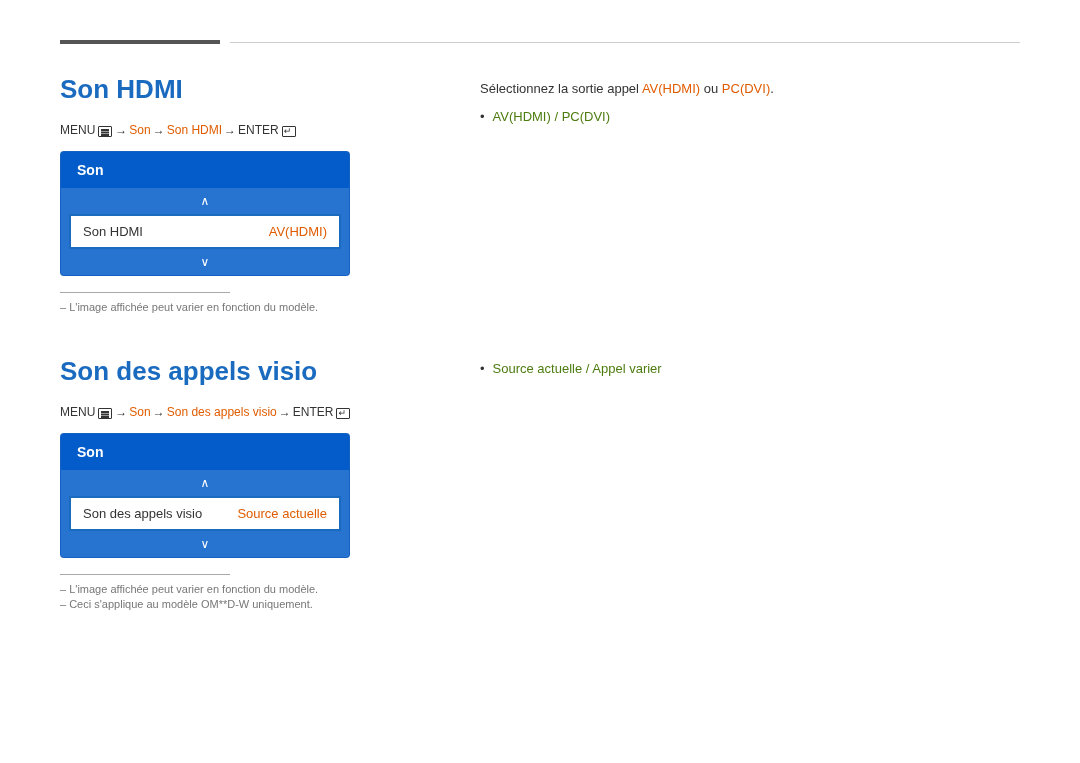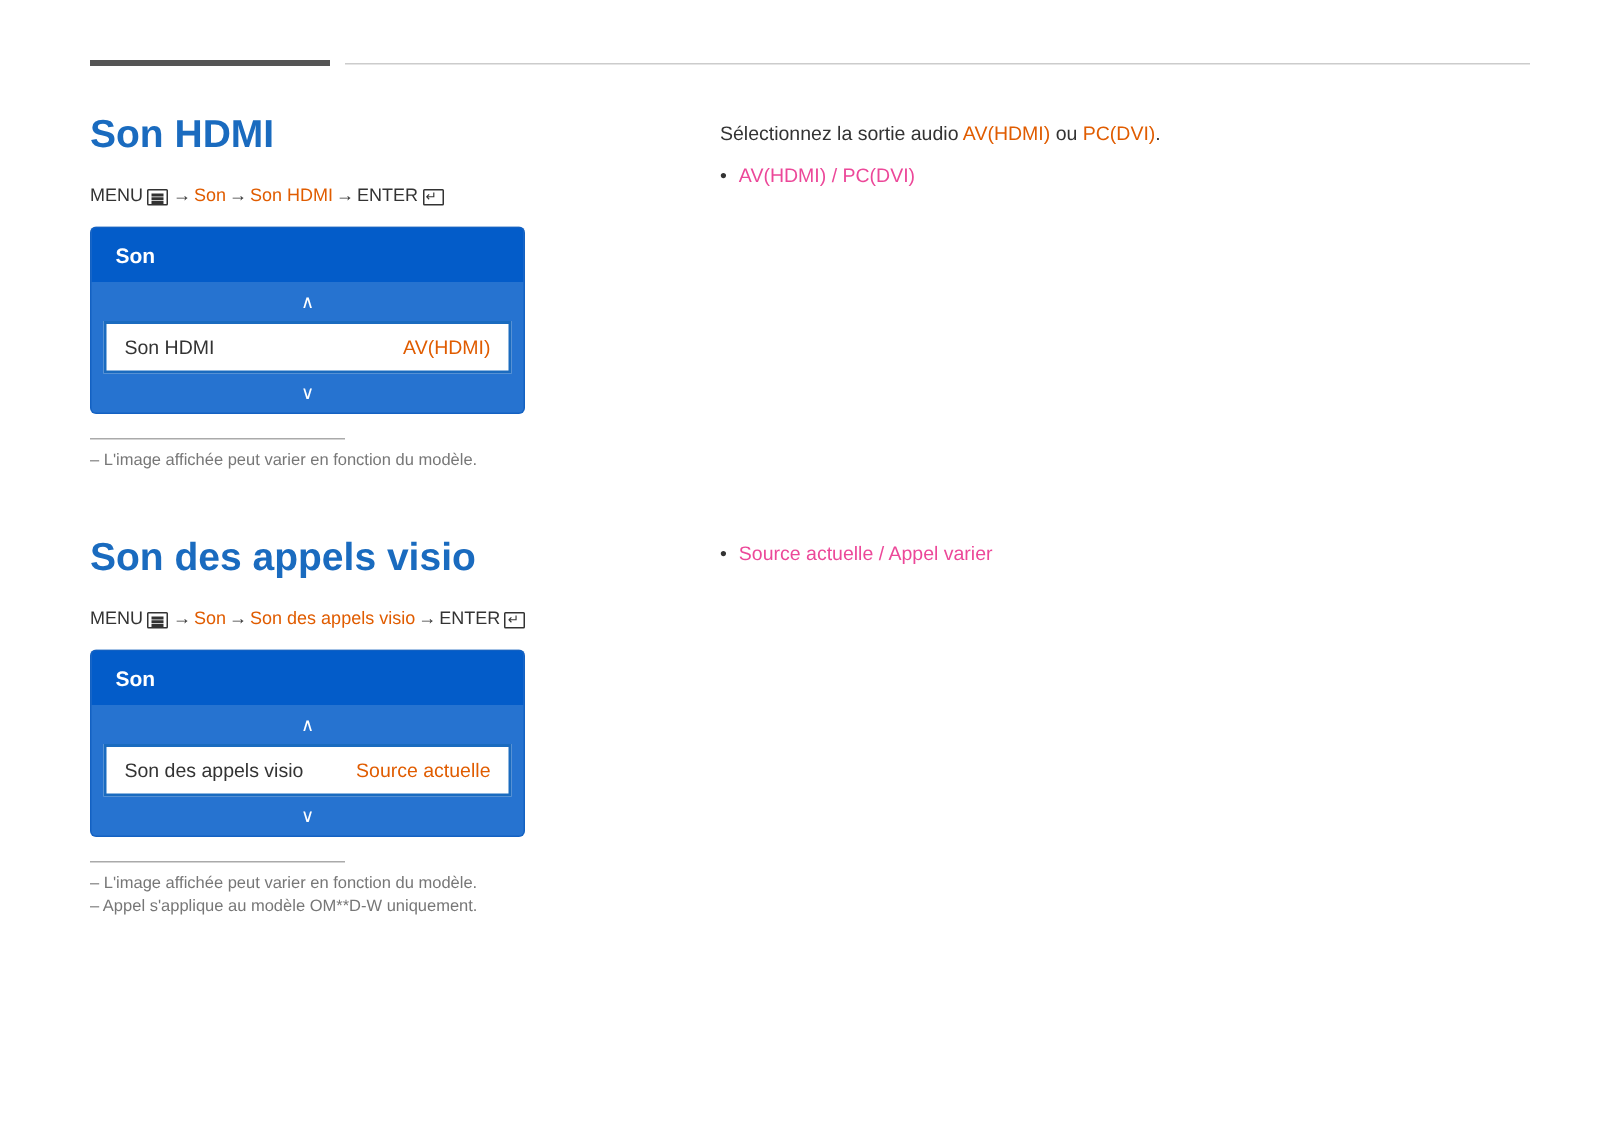--- a/index.html
+++ b/index.html
@@ -185,21 +185,21 @@
     }
 
     .bullet-dot {
       color: #333;
       margin-right: 8px;
       font-size: 13px;
     }
 
     .bullet-text {
       font-size: 13px;
-      color: #ec4899;
+      color: #4d7c0f;
     }
 
     .arrow-up::before { content: '∧'; }
     .arrow-down::before { content: '∨'; }
   </style>
 </head>
 <body>
 
 <div class="top-divider">
   <div class="top-divider-left"></div>
@@ -235,21 +235,21 @@
         <span class="arrow-down"></span>
       </div>
     </div>
 
     <div class="section-divider"></div>
     <div class="footnote">– L'image affichée peut varier en fonction du modèle.</div>
   </div>
 
   <div class="section-right">
     <div class="description-text">
-      <span>Sélectionnez la sortie audio </span><span class="link-text">AV(HDMI)</span><span> ou </span><span class="link-text">PC(DVI)</span><span>.</span>
+      <span>Sélectionnez la sortie appel </span><span class="link-text">AV(HDMI)</span><span> ou </span><span class="link-text">PC(DVI)</span><span>.</span>
     </div>
     <div class="bullet-item">
       <span class="bullet-dot">•</span>
       <span class="bullet-text">
         <span>AV(HDMI)</span><span> / </span><span>PC(DVI)</span>
       </span>
     </div>
   </div>
 </div>
 
@@ -278,21 +278,21 @@
         <span class="tv-menu-item-label">Son des appels visio</span>
         <span class="tv-menu-item-value">Source actuelle</span>
       </div>
       <div class="tv-menu-arrow">
         <span class="arrow-down"></span>
       </div>
     </div>
 
     <div class="section-divider"></div>
     <div class="footnote">– L'image affichée peut varier en fonction du modèle.</div>
-    <div class="footnote">– Appel s'applique au modèle OM**D-W uniquement.</div>
+    <div class="footnote">– Ceci s'applique au modèle OM**D-W uniquement.</div>
   </div>
 
   <div class="section-right">
     <div class="bullet-item">
       <span class="bullet-dot">•</span>
       <span class="bullet-text">
         <span>Source actuelle</span><span> / </span><span>Appel varier</span>
       </span>
     </div>
   </div>

